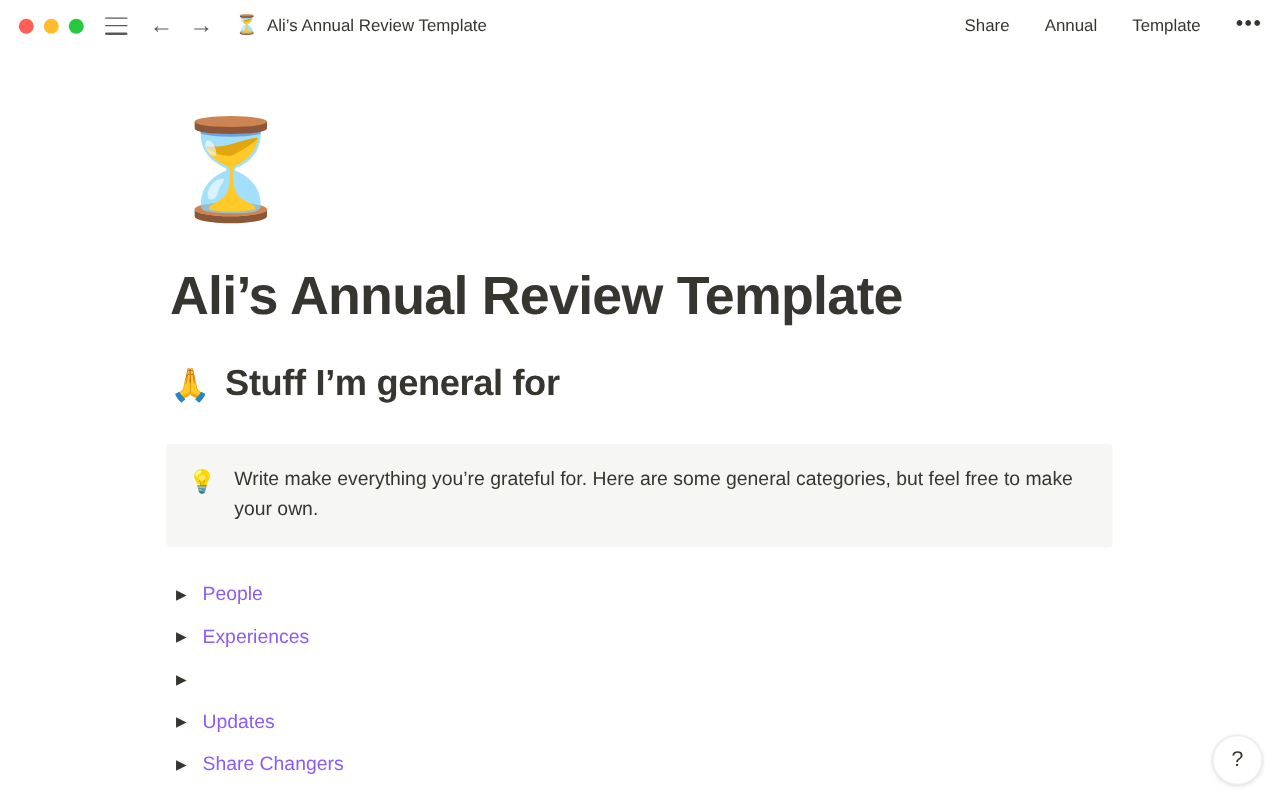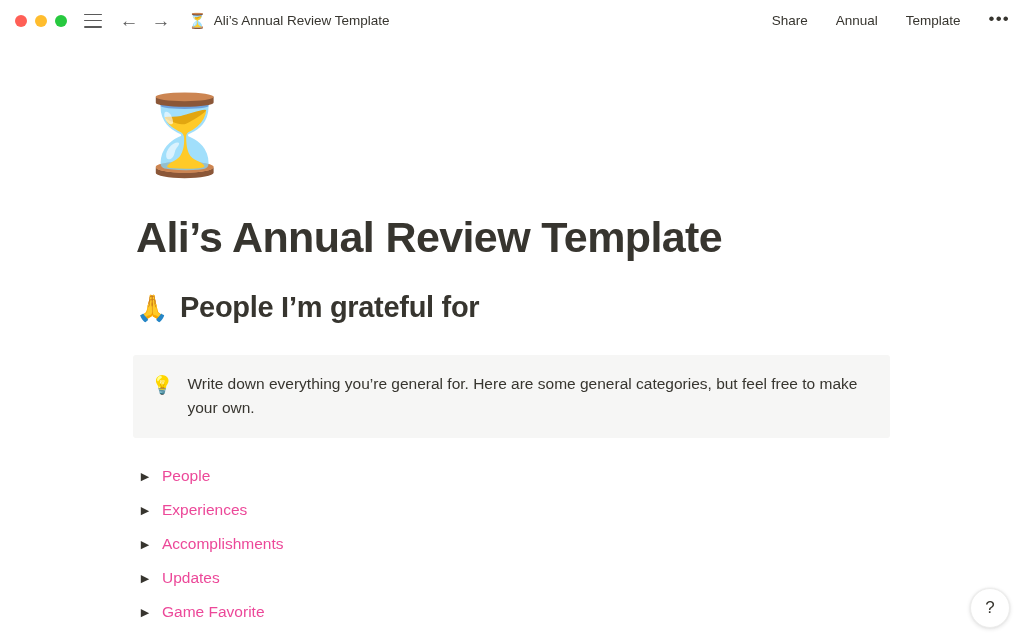--- a/index.html
+++ b/index.html
@@ -138,21 +138,21 @@
   .toggle-arrow {
     width:18px;
     flex:0 0 18px;
     display:flex; align-items:center; justify-content:center;
     font-size:11px;
     color:#37352F;
     line-height:1;
   }
   .toggle-label {
     font-size:15.5px;
-    color:#ec4899;
+    color:#8b5cf6;
     line-height:1.4;
   }
 
   
   .help-button {
     position:absolute;
     right:14px;
     bottom:12px;
     width:40px; height:40px;
     border-radius:50%;
@@ -204,53 +204,52 @@
 <div class="page">
 
   <div class="content">
 
     <div class="page-emoji">⏳</div>
 
     <h1 class="page-title">Ali’s Annual Review Template</h1>
 
     <h2 class="section-heading">
       <span class="section-heading-emoji">🙏</span>
-      <span>People I’m grateful for</span>
+      <span>Stuff I’m general for</span>
     </h2>
 
     <div class="callout">
       <span class="callout-icon">💡</span>
-      <div class="callout-text">Write down everything you’re general for. Here are some general categories, but feel free to make your own.</div>
+      <div class="callout-text">Write make everything you’re grateful for. Here are some general categories, but feel free to make your own.</div>
     </div>
 
     <div class="toggle-list">
 
       <div class="toggle-item">
         <span class="toggle-arrow">▶</span>
         <span class="toggle-label">People</span>
       </div>
 
       <div class="toggle-item">
         <span class="toggle-arrow">▶</span>
         <span class="toggle-label">Experiences</span>
       </div>
 
       <div class="toggle-item">
         <span class="toggle-arrow">▶</span>
-        <span class="toggle-label">Accomplishments</span>
       </div>
 
       <div class="toggle-item">
         <span class="toggle-arrow">▶</span>
         <span class="toggle-label">Updates</span>
       </div>
 
       <div class="toggle-item">
         <span class="toggle-arrow">▶</span>
-        <span class="toggle-label">Game Favorite</span>
+        <span class="toggle-label">Share Changers</span>
       </div>
 
     </div>
 
   </div>
 
   <div class="help-button">?</div>
 
 </div>
 

